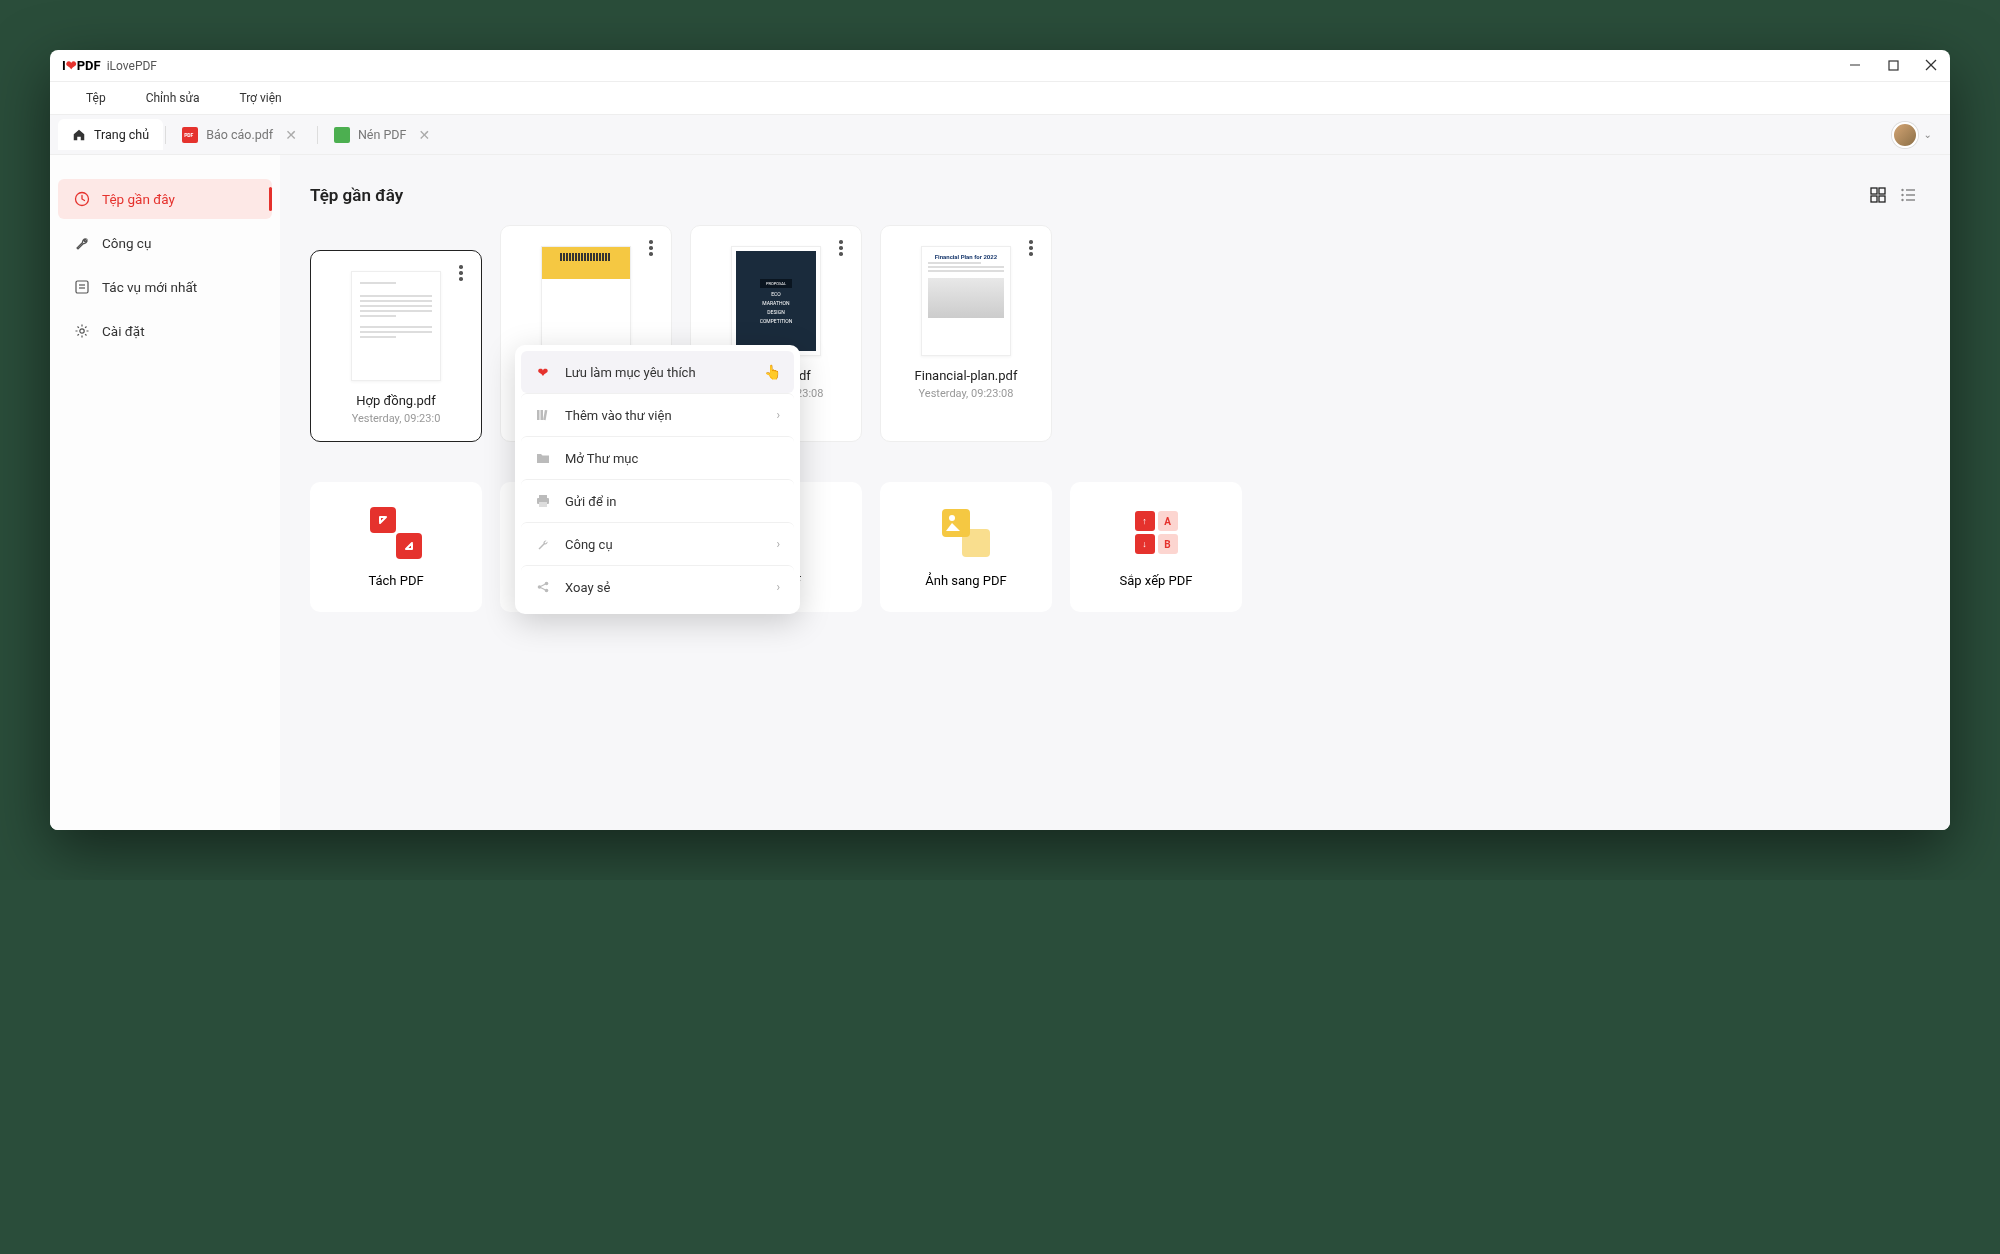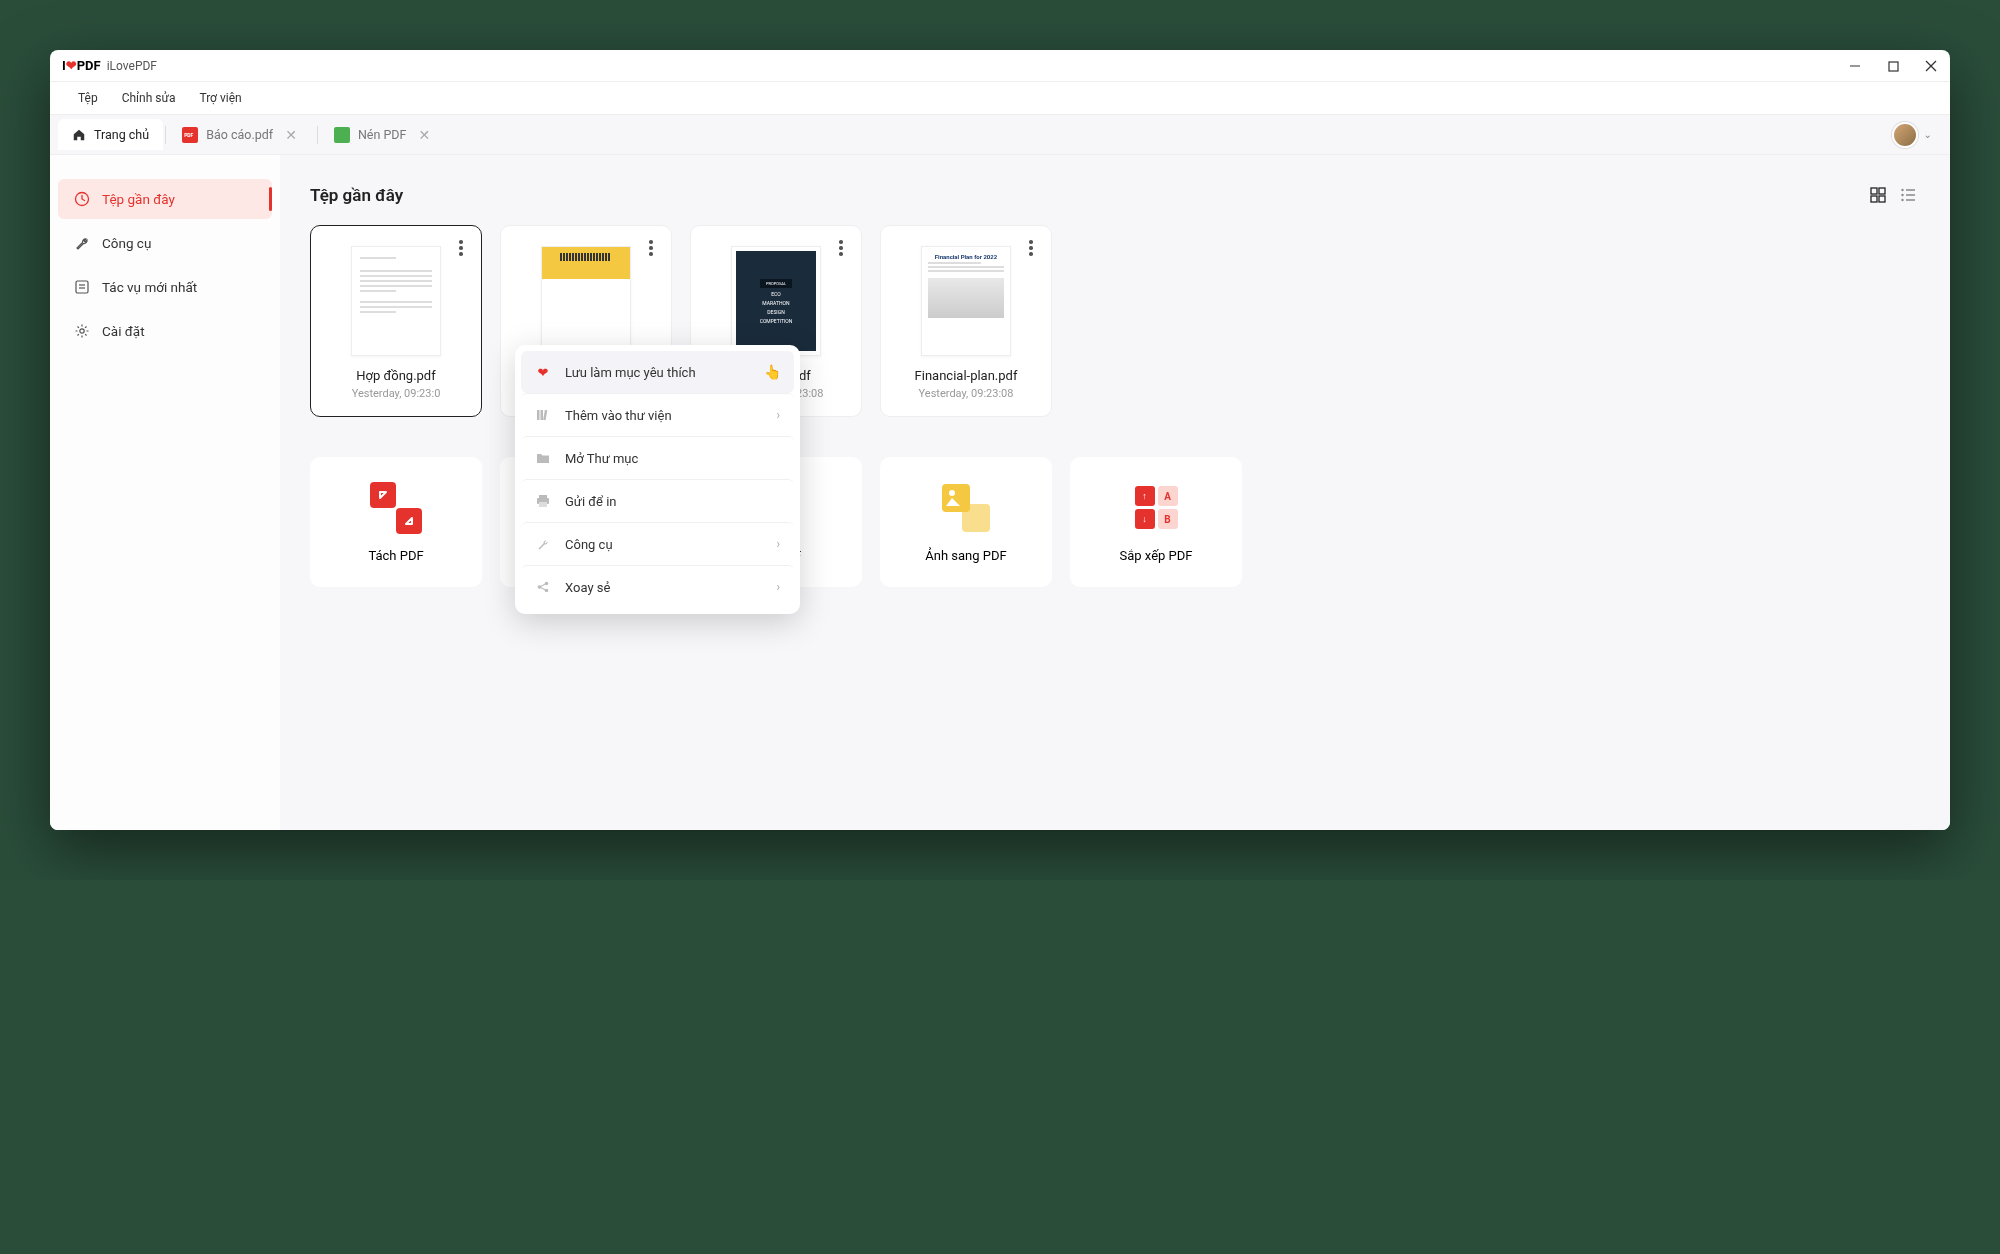--- a/index.html
+++ b/index.html
@@ -1,25 +1,25 @@
 <!DOCTYPE html>
 <html><head>
 <meta charset="utf-8">
 <style>
 * { margin: 0; padding: 0; box-sizing: border-box; font-family: -apple-system, BlinkMacSystemFont, "Segoe UI", Roboto, sans-serif; }
 body { background: #2a4d3a; padding: 50px; }
 .window { background: #fff; border-radius: 8px; box-shadow: 0 20px 60px rgba(0,0,0,0.5); overflow: hidden; width: 100%; height: 780px; display: flex; flex-direction: column; }
-.titlebar { display: flex; align-items: flex-end; justify-content: space-between; padding: 8px 12px; height: 32px; border-bottom: 1px solid #eee; }
+.titlebar { display: flex; align-items: flex-start; justify-content: space-between; padding: 8px 12px; height: 32px; border-bottom: 1px solid #eee; }
 .titlebar-left { display: flex; align-items: center; gap: 6px; }
 .logo { font-weight: bold; font-size: 13px; }
 .logo-heart { color: #e5322d; }
 .app-name { font-size: 12px; color: #555; }
 .titlebar-controls { display: flex; gap: 24px; align-items: center; }
 .win-btn { width: 14px; height: 14px; display: flex; align-items: center; justify-content: center; cursor: pointer; }
-.menubar { display: flex; gap: 4px; padding: 6px 18px; border-bottom: 1px solid #eee; align-items: flex-end; }
+.menubar { display: flex; gap: 20px; padding: 6px 26px; border-bottom: 1px solid #eee; align-items: flex-end; }
 .menu-item { font-size: 12px; color: #333; padding: 3px 10px; cursor: pointer; }
 .tabbar { display: flex; align-items: center; background: #f7f7f9; border-bottom: 1px solid #eee; padding: 0 8px; height: 40px; }
 .tab { display: flex; align-items: center; gap: 8px; padding: 8px 14px; font-size: 12.5px; cursor: pointer; color: #777; }
 .tab.active { background: #fff; color: #222; border-radius: 6px 6px 0 0; }
 .tab-close { color: #aaa; font-size: 14px; cursor: pointer; padding: 0 4px; }
 .tab-sep { width: 1px; height: 18px; background: #ddd; margin: 0 2px; }
 .pdf-icon { width: 16px; height: 16px; background: #e5322d; border-radius: 2px; position: relative; }
 .pdf-icon::after { content: "PDF"; position: absolute; font-size: 5px; color: #fff; font-weight: bold; top: 5px; left: 2px; }
 .compress-icon { width: 16px; height: 16px; background: #4caf50; border-radius: 2px; position: relative; }
 .home-icon { width: 14px; height: 14px; }
@@ -33,21 +33,21 @@
 .sidebar-item.active::after { content: ""; position: absolute; right: 0; top: 8px; bottom: 8px; width: 3px; background: #e5322d; border-radius: 2px; }
 .side-icon { width: 16px; height: 16px; display: flex; align-items: center; justify-content: center; }
 .main { flex: 1; background: #f7f7f9; padding: 28px 30px; overflow: auto; position: relative; }
 .section-header { display: flex; align-items: center; justify-content: space-between; margin-bottom: 18px; }
 .section-title { font-size: 17px; font-weight: 600; color: #222; }
 .view-toggle { display: flex; gap: 6px; }
 .view-btn { width: 24px; height: 24px; display: flex; align-items: center; justify-content: center; cursor: pointer; color: #888; }
 .view-btn.active { color: #222; }
 .file-grid { display: flex; gap: 18px; margin-bottom: 40px; }
 .file-card { width: 172px; background: #fff; border: 1px solid #eee; border-radius: 10px; padding: 14px 10px 16px; text-align: center; position: relative; cursor: pointer; }
-.file-card.selected { border: 1.5px solid #222; }
+.file-card.selected { border: 1.5px solid #222; margin-top: 25px; }
 .dots-btn { position: absolute; top: 10px; right: 10px; width: 20px; height: 24px; display: flex; flex-direction: column; justify-content: center; align-items: center; gap: 2.5px; cursor: pointer; }
 .dots-btn span { width: 3.5px; height: 3.5px; background: #555; border-radius: 50%; }
 .thumb { width: 90px; height: 110px; background: #fff; border: 1px solid #eee; margin: 6px auto 12px; box-shadow: 0 1px 3px rgba(0,0,0,0.05); position: relative; overflow: hidden; }
 .file-name { font-size: 13px; color: #222; margin-bottom: 4px; white-space: nowrap; overflow: hidden; text-overflow: ellipsis; }
 .file-date { font-size: 11px; color: #999; }
 .tools-grid { display: flex; gap: 18px; }
 .tool-card { width: 172px; height: 130px; background: #fff; border-radius: 10px; display: flex; flex-direction: column; align-items: center; justify-content: center; gap: 14px; cursor: pointer; }
 .tool-icon { width: 52px; height: 52px; display: flex; align-items: center; justify-content: center; position: relative; }
 .tool-label { font-size: 13px; color: #000000; }
 .context-menu { position: absolute; top: 294px; left: 465px; width: 285px; background: #fff; border-radius: 10px; box-shadow: 0 8px 32px rgba(0,0,0,0.18); padding: 6px; z-index: 100; }

